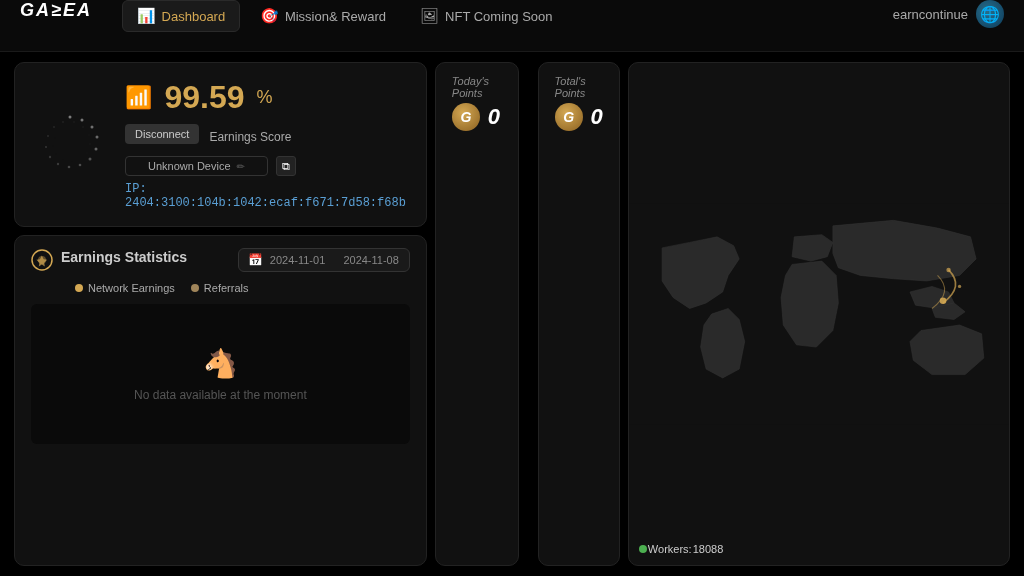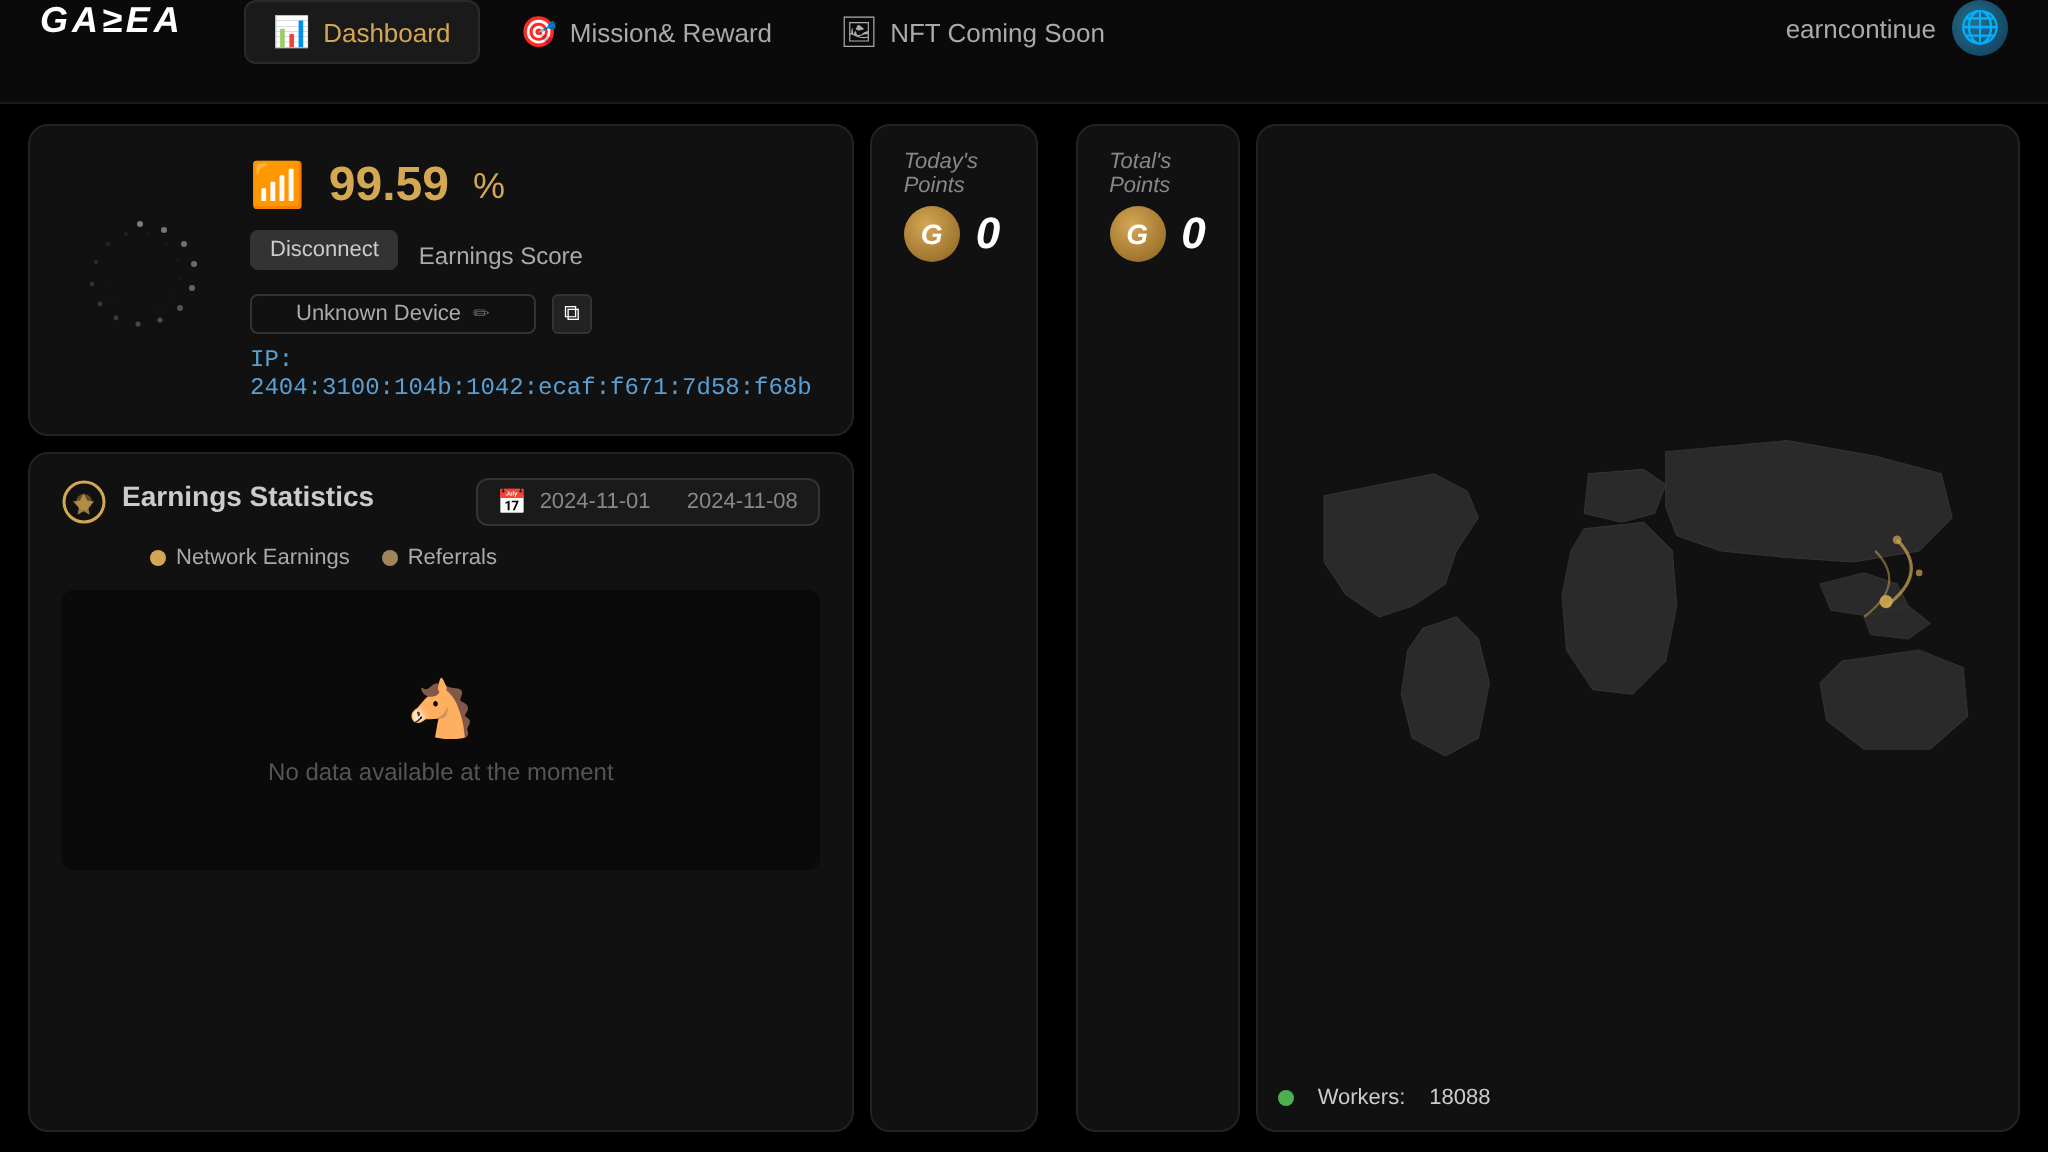--- a/index.html
+++ b/index.html
@@ -109,21 +109,21 @@
       display: flex;
       align-items: center;
       gap: 12px;
       margin-bottom: 8px;
     }
     .wifi-icon {
       color: #4caf50;
       font-size: 22px;
     }
     .score-value {
-      font-size: 24px;
+      font-size: 32px;
       font-weight: bold;
       color: #d4a853;
     }
     .score-percent {
       font-size: 18px;
       color: #d4a853;
     }
     .device-buttons {
       display: flex;
       align-items: flex-end;
@@ -301,21 +301,21 @@
     .map-svg {
       width: 100%;
       height: 100%;
     }
     .workers-badge {
       position: absolute;
       bottom: 10px;
       left: 10px;
       display: flex;
       align-items: center;
-      gap: 12px;
+      gap: 1px;
       font-size: 11px;
       color: #ccc;
     }
     .worker-dot {
       width: 8px;
       height: 8px;
       border-radius: 50%;
       background: #4caf50;
     }
   </style>

